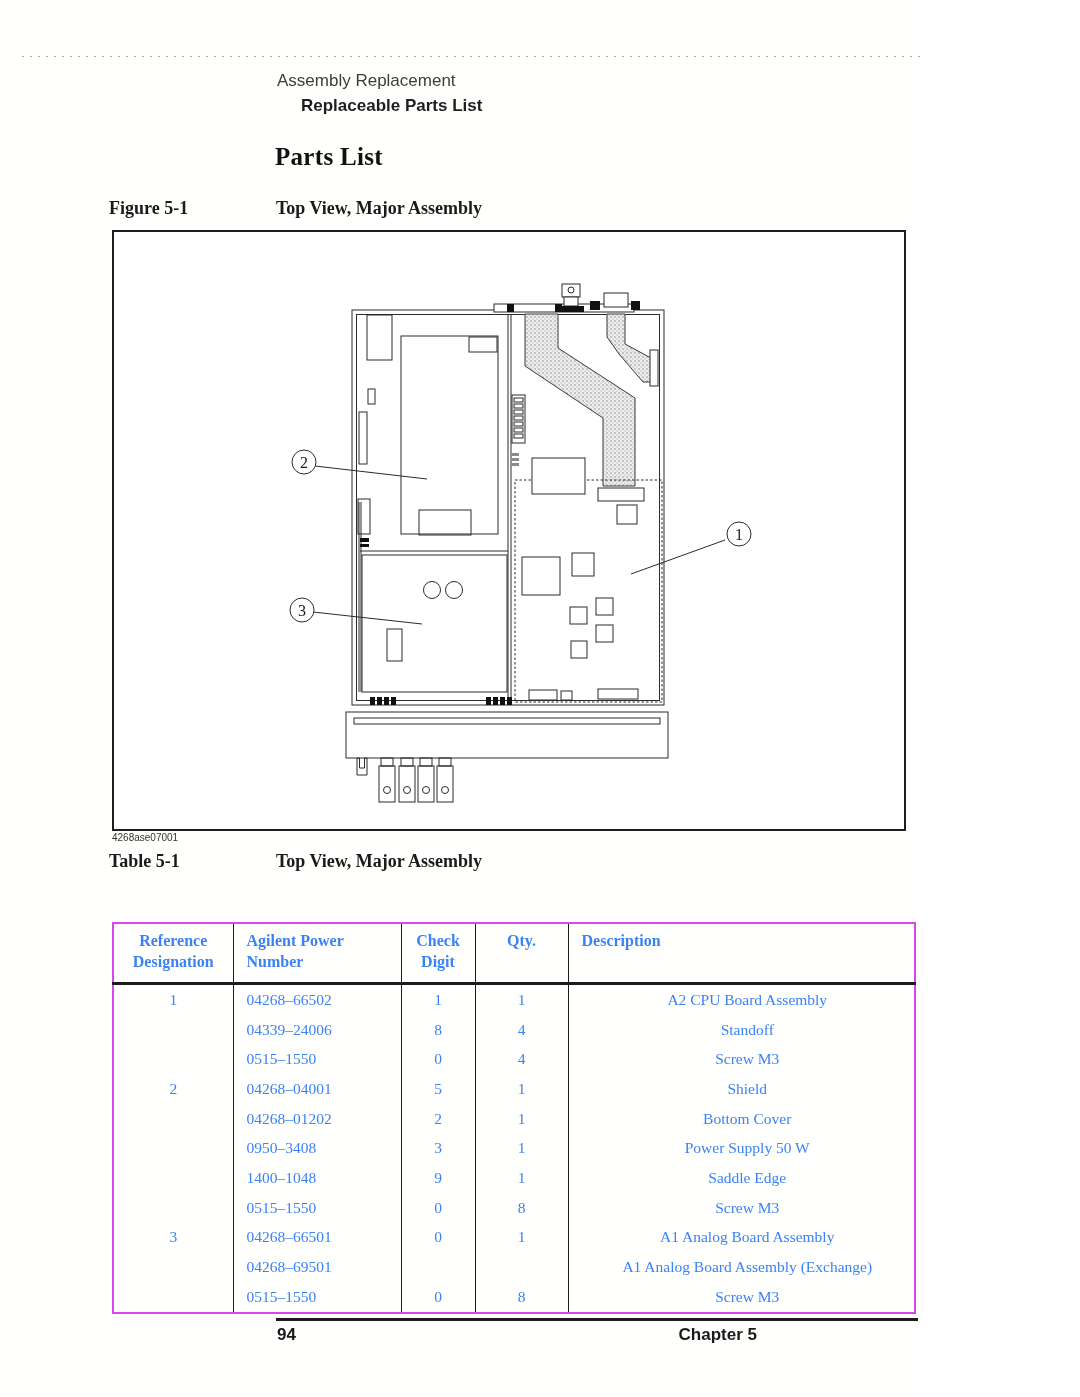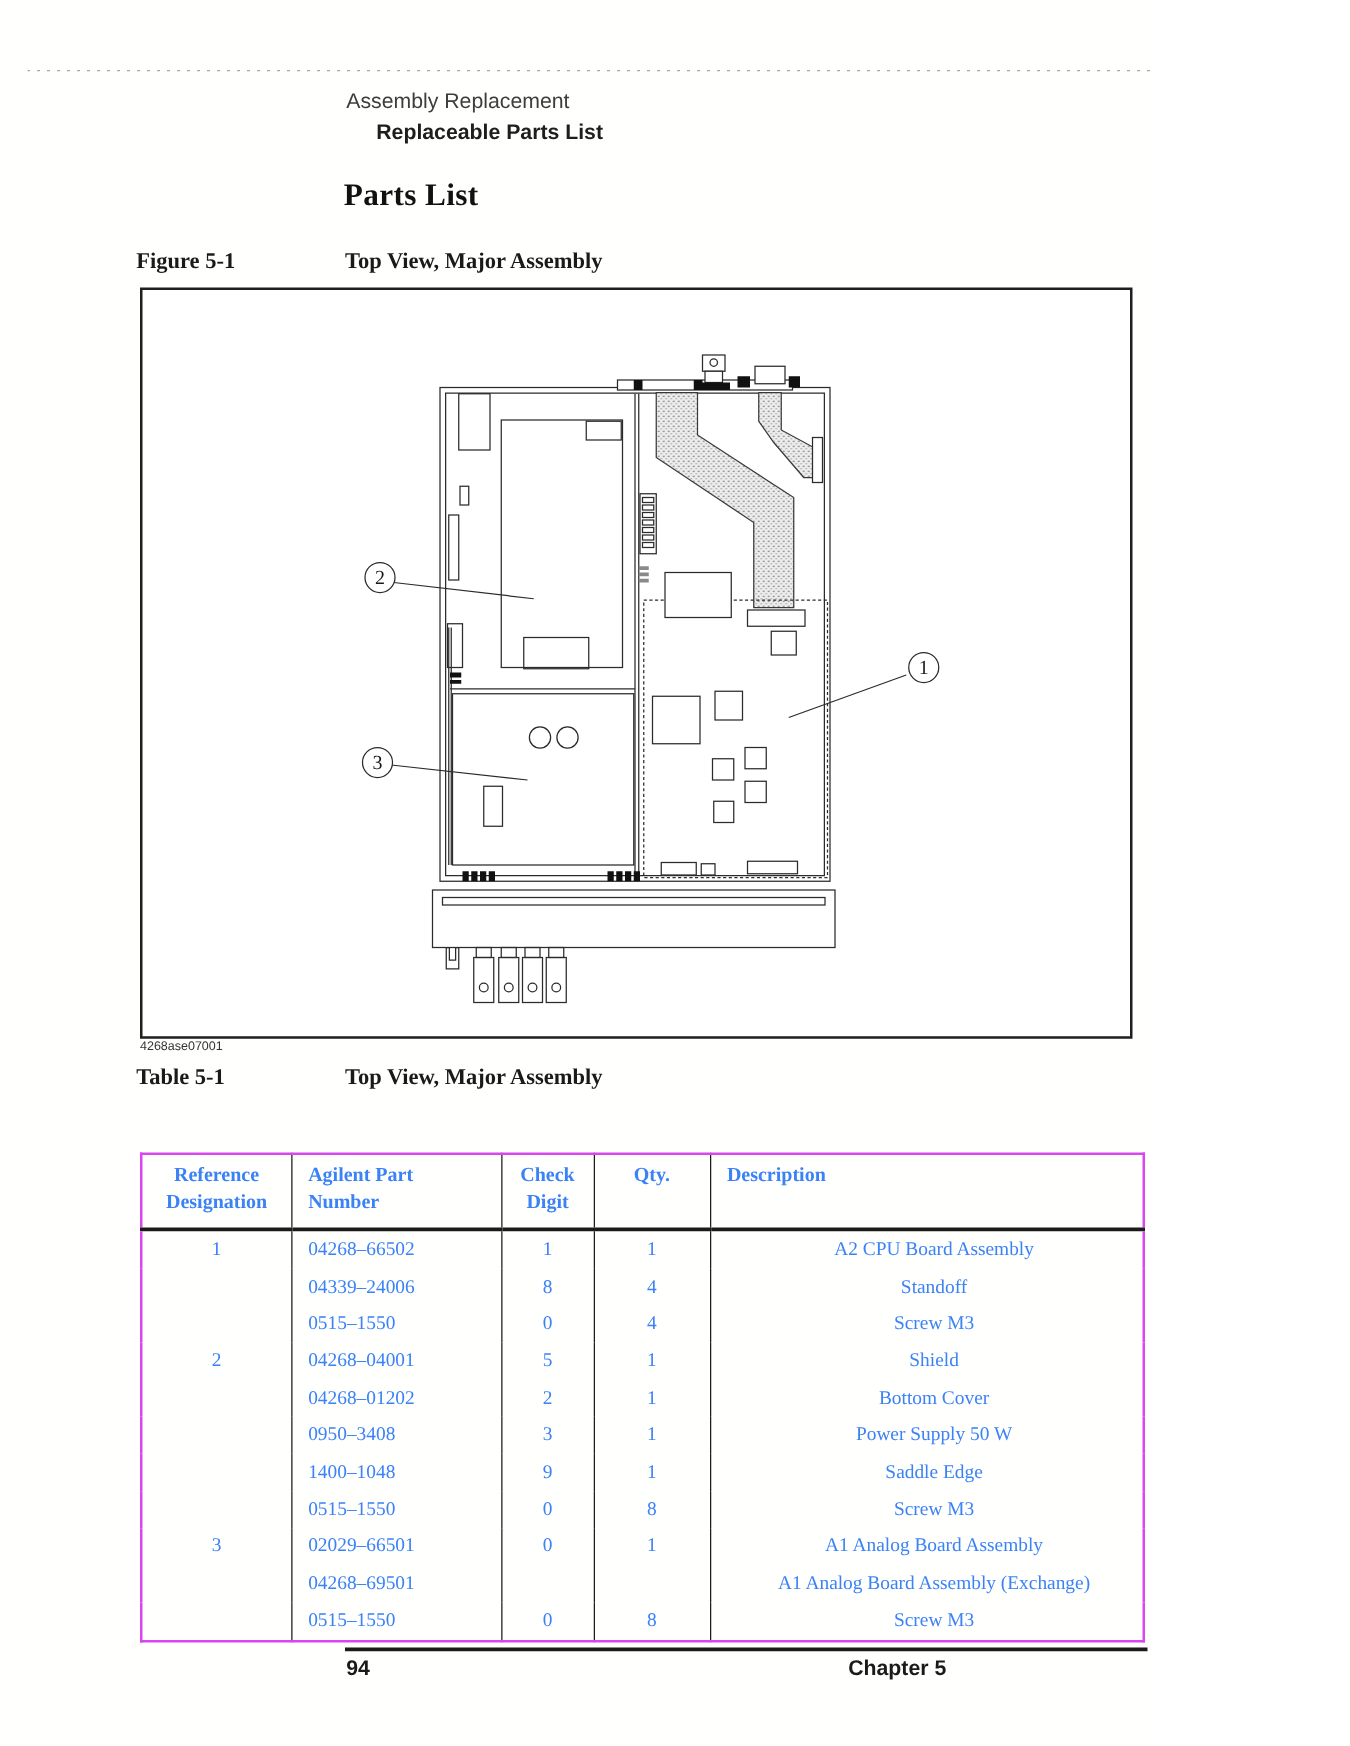--- a/index.html
+++ b/index.html
@@ -238,21 +238,21 @@
       <col style="width:93px">
         <col style="width:347px">
     </colgroup>
     <thead>
       <tr>
         <th>
           <div>Reference</div>
             <div>Designation</div>
         </th>
         <th class="al">
-          <div>Agilent Part</div>
+          <div>Agilent Power</div>
             <div>Number</div>
         </th>
         <th>
           <div>Check</div>
             <div>Digit</div>
         </th>
         <th>
           <div>Qty.</div>
             <div></div>
         </th>
@@ -314,21 +314,21 @@
       </tr>
       <tr>
         <td class="c-ref"></td>
         <td class="c-part">0515–1550</td>
         <td class="c-check">0</td>
         <td class="c-qty">8</td>
         <td class="c-desc">Screw M3</td>
       </tr>
       <tr>
         <td class="c-ref">3</td>
-        <td class="c-part">02029–66501</td>
+        <td class="c-part">04268–66501</td>
         <td class="c-check">0</td>
         <td class="c-qty">1</td>
         <td class="c-desc">A1 Analog Board Assembly</td>
       </tr>
       <tr>
         <td class="c-ref"></td>
         <td class="c-part">04268–69501</td>
         <td class="c-check"></td>
         <td class="c-qty"></td>
         <td class="c-desc">A1 Analog Board Assembly (Exchange)</td>

